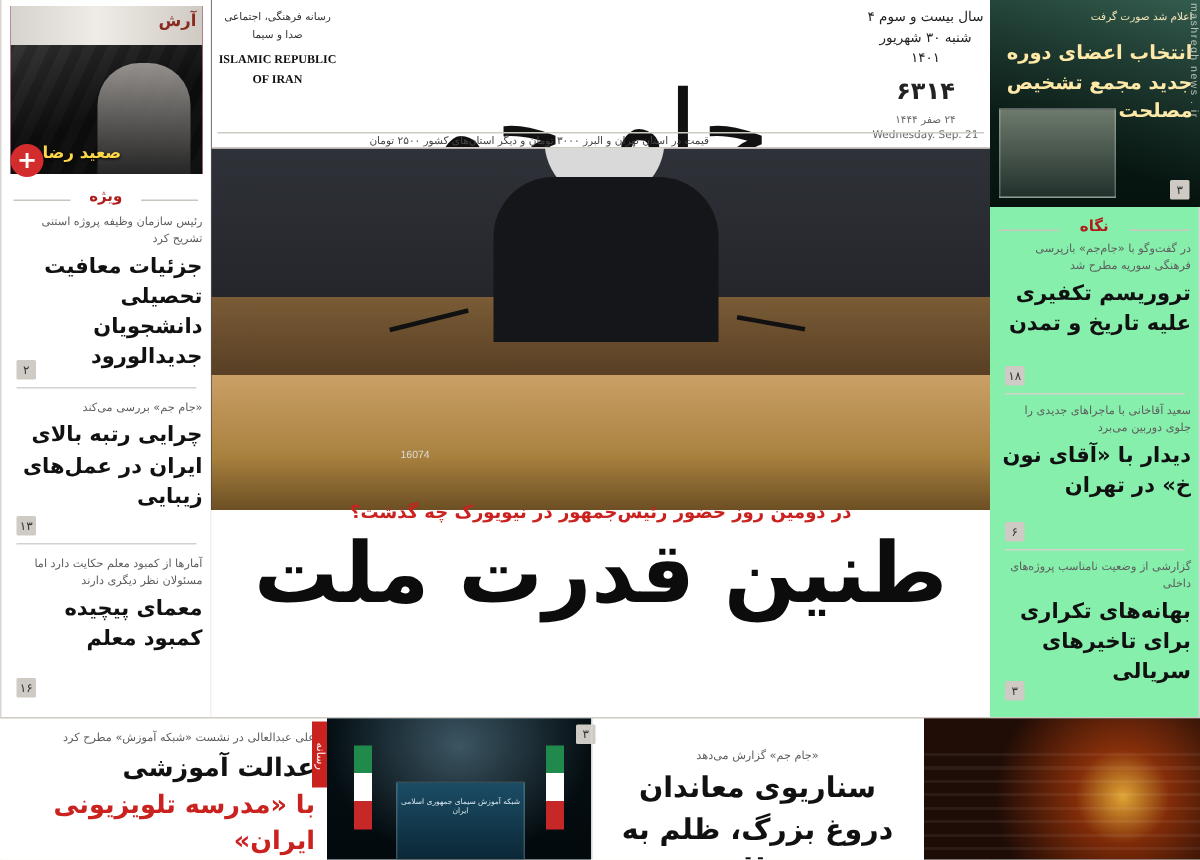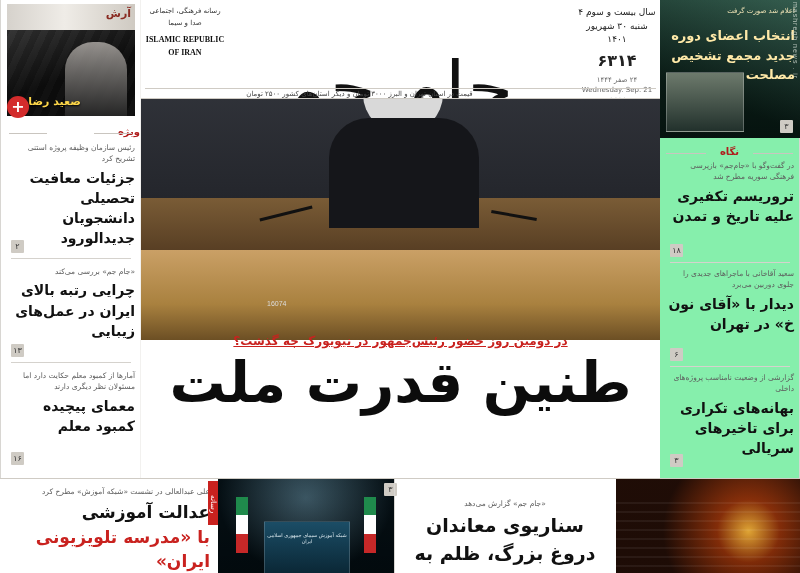--- a/index.html
+++ b/index.html
@@ -90,21 +90,21 @@
     font-size: 16px;
     line-height: 21px;
     text-align: center;
     font-weight: bold;
   }
 
   .vizheh-label {
     position: absolute;
     left: 0; right: 0;
     top: 126px;
-    text-align: right;
+    text-align: center;
     font-size: 10px;
     color: #b01c1c;
     font-weight: bold;
   }
   .vizheh-label:before,
   .vizheh-label:after {
     content: "";
     position: absolute;
     top: 7px;
     width: 38px;
@@ -370,21 +370,20 @@
 
   .hero-caption {
     position: absolute;
     left: 0;
     right: 0;
     top: 334px;
     text-align: center;
     font-size: 12px;
     color: #c9221f;
     font-weight: bold;
-    text-decoration: underline;
   }
   .main-headline {
     position: absolute;
     left: 0;
     right: 0;
     top: 355px;
     text-align: center;
     font-size: 56px;
     font-weight: bold;
     color: #0c0c0c;

